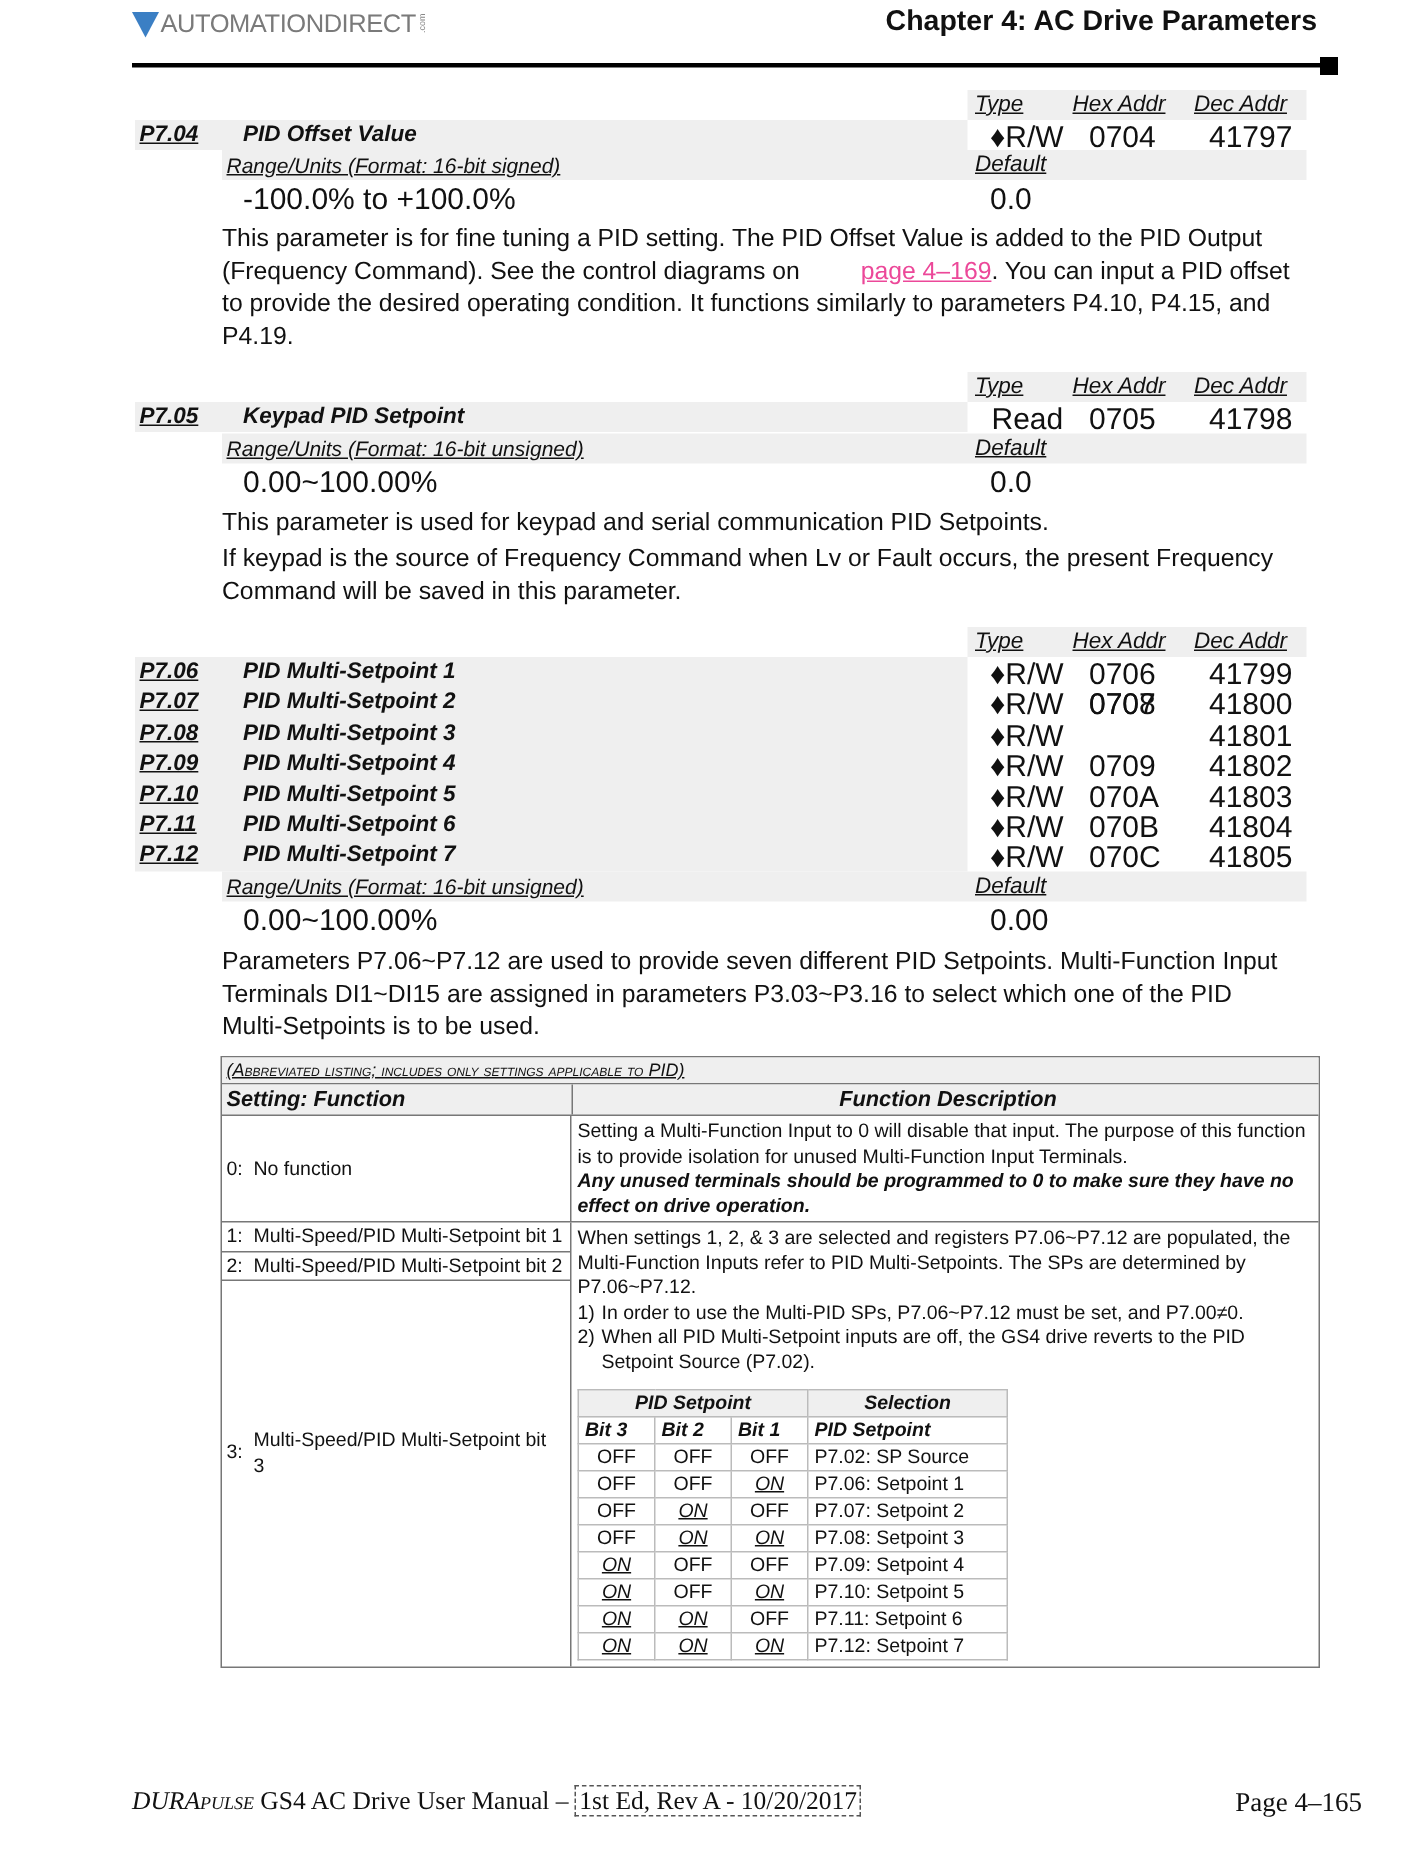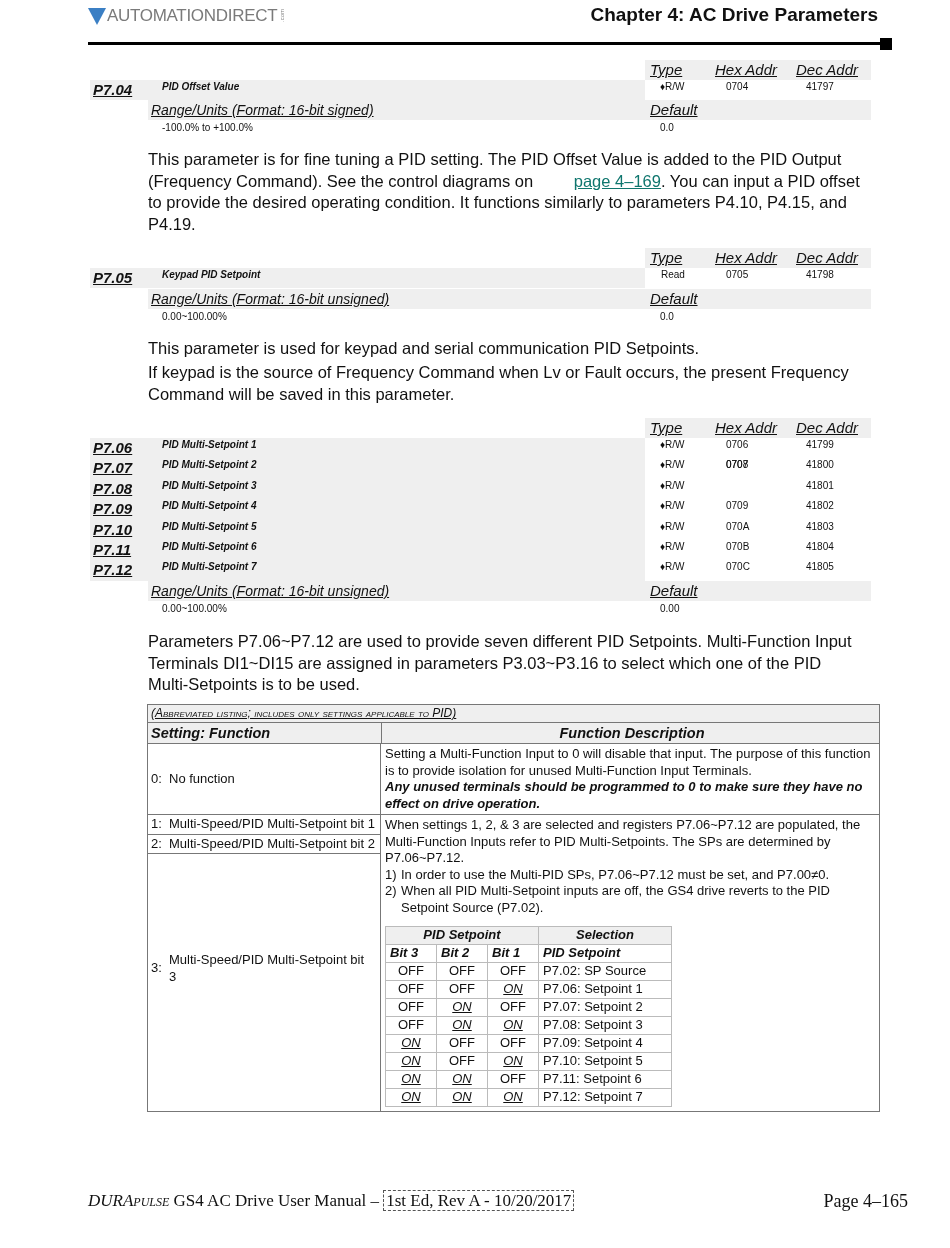--- a/index.html
+++ b/index.html
@@ -14,25 +14,25 @@
   .logo-text { font-family: "Liberation Sans", sans-serif; font-size: 17px; color: #7a7a7a; letter-spacing: -0.3px; }
   .logo-com { font-size: 6px; color: #888; writing-mode: vertical-rl; transform: rotate(180deg); margin-left: 2px; }
   .chapter { right: 72px; top: 4px; font-size: 19px; font-weight: bold; color: #111; }
   .header-rule { left: 88px; top: 42px; width: 800px; height: 3px; background: #000; }
   .header-square { left: 880px; top: 38px; width: 12px; height: 12px; background: #000; }
 
   
   .hdrs { font-size: 15px; font-style: italic; text-decoration: underline; color: #111; }
   .grey { background: #efefef; }
   .pnum { font-size: 15px; font-weight: bold; font-style: italic; text-decoration: underline; }
-  .pname { font-size: 10px; font-weight: bold; font-style: italic; }
-  .cell { font-size: 10px; }
+  .pname { font-size: 15px; font-weight: bold; font-style: italic; }
+  .cell { font-size: 20px; }
   .range-label { font-size: 14px; font-style: italic; text-decoration: underline; }
   .body-text { font-size: 16.5px; line-height: 21.5px; color: #111; }
-  .link { color: #0f766e; text-decoration: underline; padding-left: 36px; }
+  .link { color: #ec4899; text-decoration: underline; padding-left: 36px; }
 
   
   .ftable { left: 147px; top: 704px; width: 731px; border: 1px solid #777; }
   .ftitle { background: #efefef; border-bottom: 1px solid #777; padding: 1px 3px 1px 3px; }
   .ftitle-main { font-size: 14.5px; font-weight: bold; font-style: italic; line-height: 18px; }
   .ftitle-sub { font-size: 12px; font-style: italic; text-decoration: underline; line-height: 15px;
                 font-variant: small-caps; }
   .fhead { display: flex; background: #efefef; border-bottom: 1px solid #777; font-size: 14.5px;
            font-weight: bold; font-style: italic; height: 20px; line-height: 20px; }
   .fhead .c1 { width: 230px; padding-left: 3px; border-right: 1px solid #777; }

